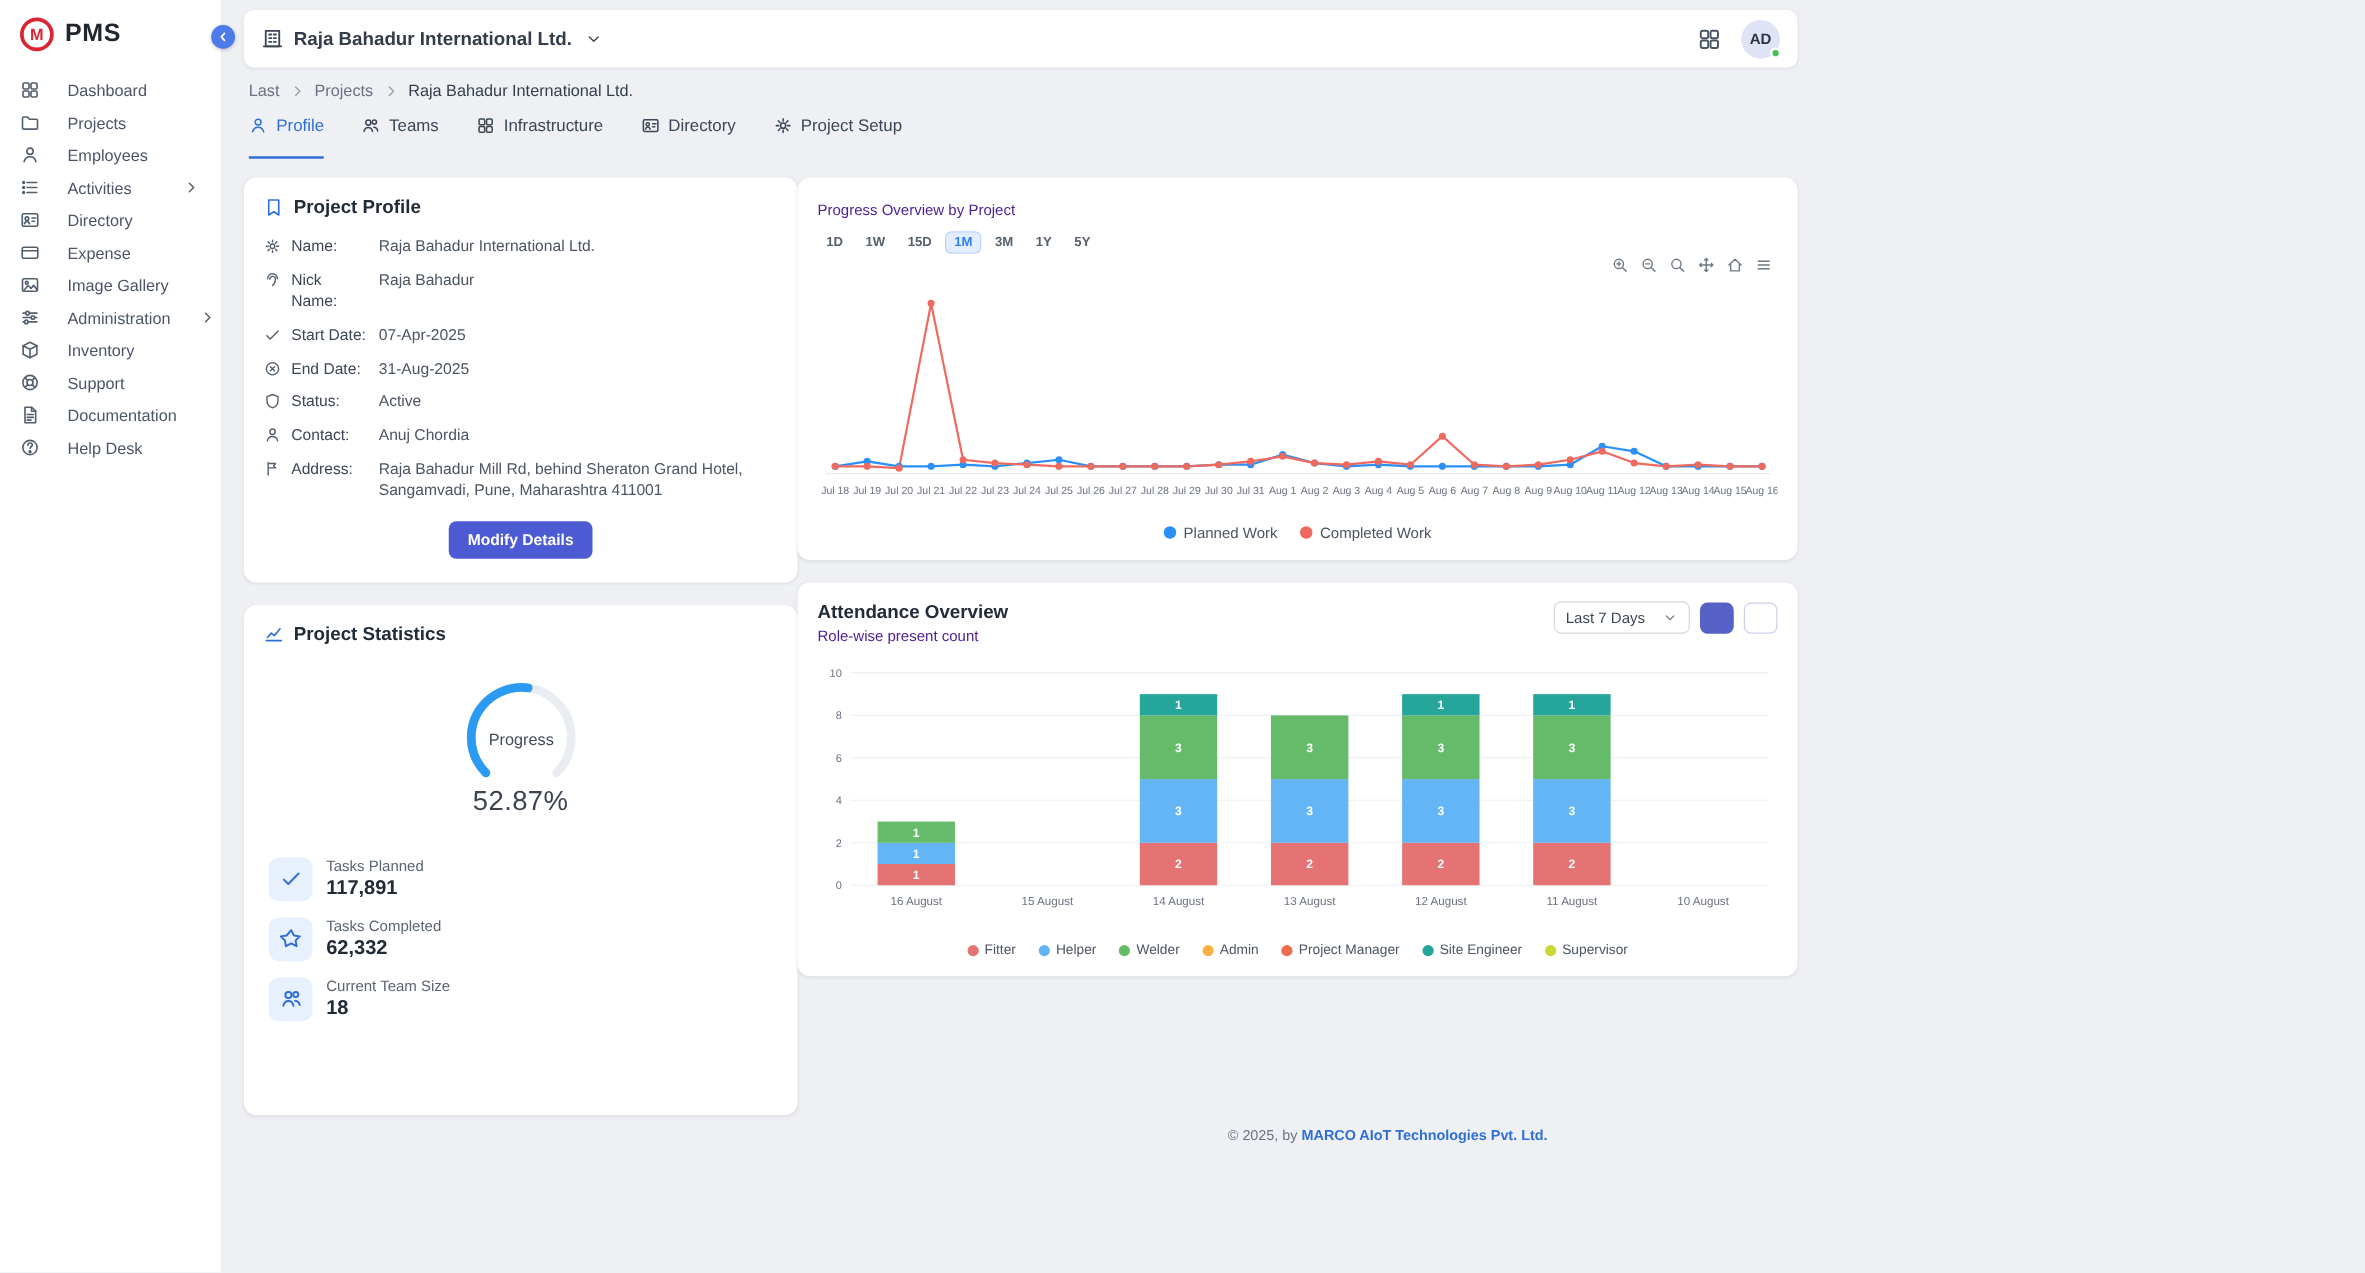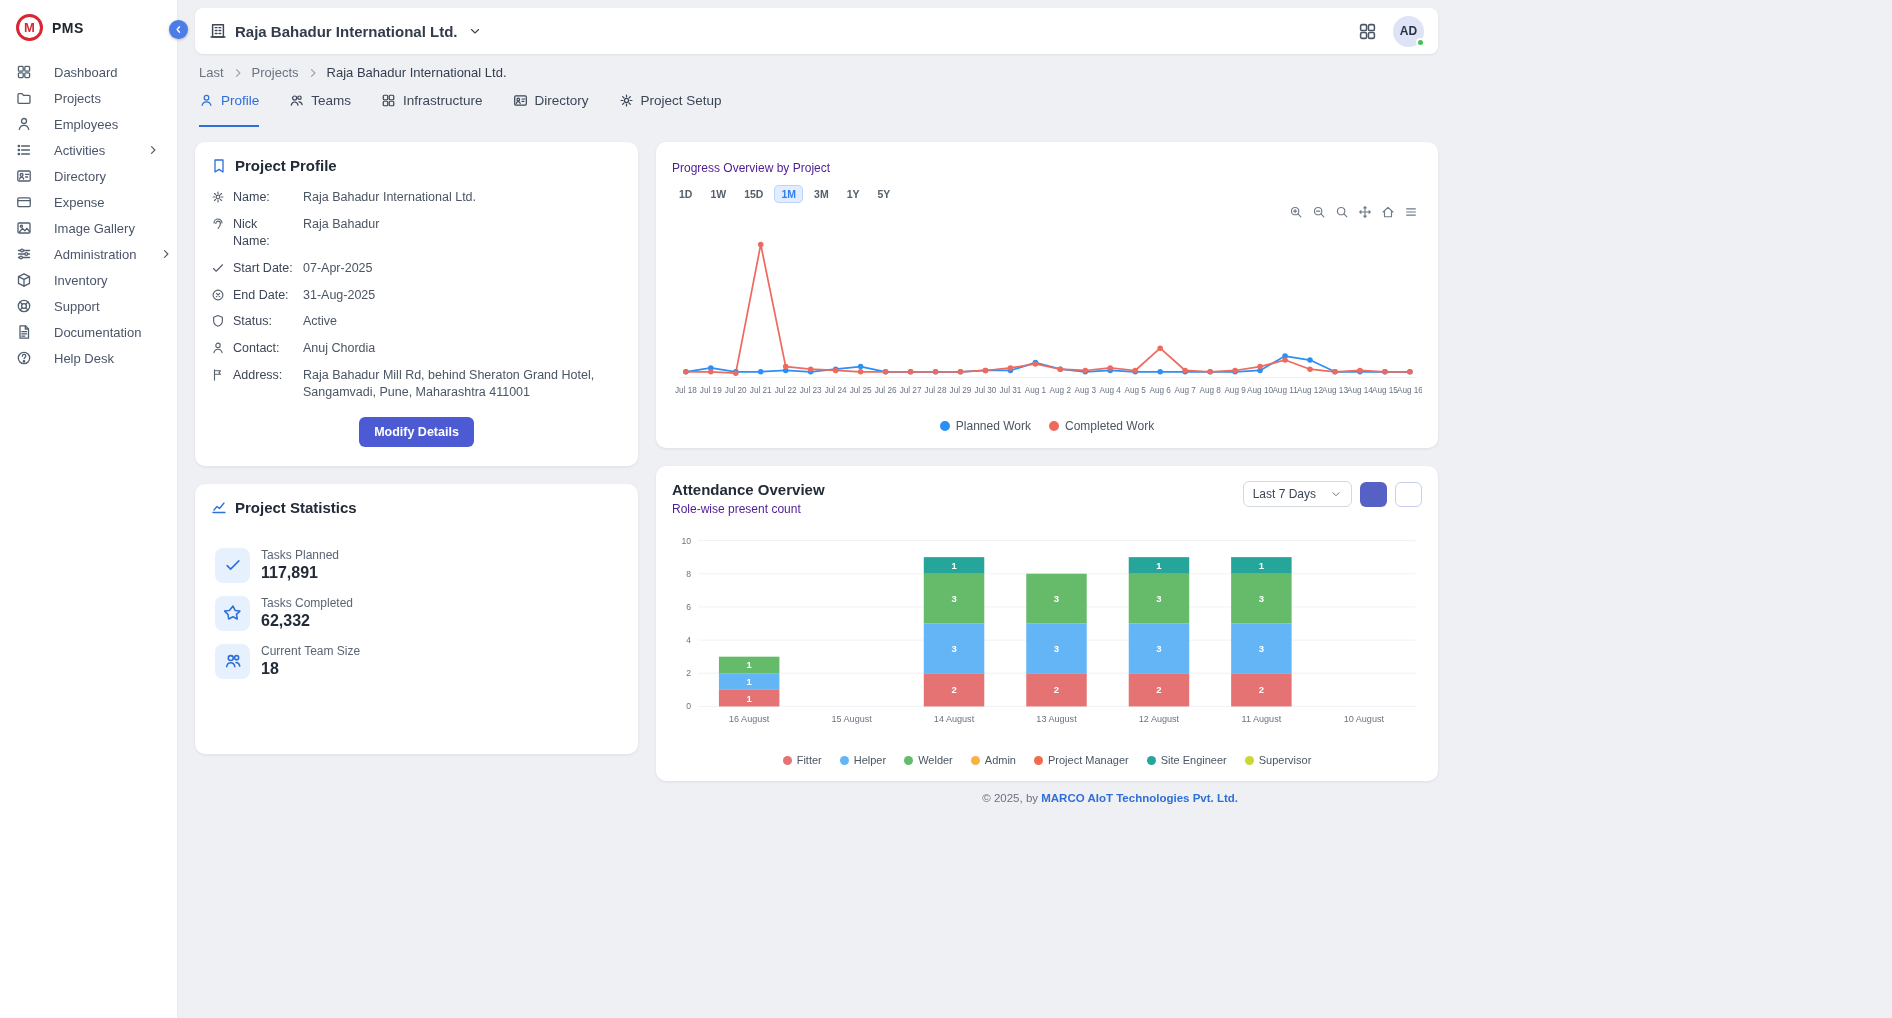--- a/index.html
+++ b/index.html
@@ -6,21 +6,21 @@
   html,body { width:1892px; height:1018px; overflow:hidden; }
   body { font-family:"Liberation Sans", sans-serif; background:#eef0f4; position:relative; color:#374151; }
   svg { display:block; }
   .ic { display:inline-flex; align-items:center; justify-content:center; flex:none; }
   .ic svg { stroke:currentColor; fill:none; stroke-width:1.3; stroke-linecap:round; stroke-linejoin:round; }
 
   
   .sidebar { position:absolute; left:0; top:0; width:178px; height:100%; background:#fff; border-right:1px solid #e8eaef; z-index:2; }
   .logo-row { display:flex; align-items:center; gap:9px; padding:14px 16px 12px; }
   .logo-badge { width:27px; height:27px; border-radius:50%; border:3px solid #d92632; background:#fff; display:flex; align-items:center; justify-content:center; font-weight:bold; font-size:13px; color:#d92632; }
-  .logo-text { font-size:14px; font-weight:bold; color:#20262e; letter-spacing:.5px; }
+  .logo-text { font-size:20px; font-weight:bold; color:#20262e; letter-spacing:.5px; }
   .nav { padding-top:6px; }
   .nav-item { display:flex; align-items:center; gap:22px; padding:5px 16px; font-size:13px; color:#4a5568; cursor:pointer; }
   .nav-item .ic { width:16px; height:16px; color:#525f6e; }
   .nav-chevron { margin-left:auto; color:#9aa3af; width:12px; height:12px; }
   .nav-chevron svg { stroke-width:1.6; }
 
   
   .collapse-btn { position:absolute; left:169px; top:20px; width:19px; height:19px; border-radius:50%; background:#4d7be8; color:#fff; display:flex; align-items:center; justify-content:center; z-index:3; cursor:pointer; box-shadow:0 1px 3px rgba(0,0,0,.25); }
   .collapse-btn svg { stroke:#fff; fill:none; stroke-width:2; stroke-linecap:round; stroke-linejoin:round; }
 
@@ -42,21 +42,21 @@
   .breadcrumb .sep { width:12px; height:12px; color:#9aa3af; }
   .breadcrumb .sep svg { stroke-width:1.6; }
   .crumb { cursor:pointer; }
   .crumb.current { color:#343d4c; cursor:default; }
 
   .tabs { display:flex; align-items:flex-end; gap:30px; margin:13px 0 0 4px; }
   .tab { display:flex; align-items:flex-start; gap:7px; font-size:13.5px; font-weight:500; color:#3c4656; padding-bottom:17px; cursor:pointer; border-bottom:2px solid transparent; }
   .tab .ic { width:15px; height:15px; }
   .tab.active { color:#2f6fd8; border-bottom-color:#2f6fd8; }
 
-  .content { display:flex; gap:18px; margin-top:15px; align-items:flex-start; }
+  .content { display:flex; margin-top:15px; align-items:flex-start; }
   .col-left { width:443px; display:flex; flex-direction:column; gap:18px; }
   .col-right { flex:1; display:flex; flex-direction:column; gap:18px; }
 
   .card { background:#fff; border-radius:10px; box-shadow:0 1px 3px rgba(20,30,60,.08); padding:15px 16px; }
   .card-title-row { display:flex; align-items:center; gap:8px; }
   .card-title-row .ic { width:16px; height:16px; color:#2f6fd8; }
   .card-title { font-size:15px; font-weight:bold; color:#222b38; }
   .card-sub { font-size:12px; color:#4c1d95; margin-top:4px; }
 
   
@@ -436,20 +436,28 @@
 
         <div class="card">
           <div class="card-title-row">
             <span class="ic">
                 <svg viewBox="0 0 16 16" width="16" height="16">
                   <path d="M2 13.5h12"></path>
                   <path d="M3 11l3-3.5 2.5 2L13 4"></path>
                 </svg>
               </span>
             <span class="card-title">Project Statistics</span>
+          </div>
+          <div class="gauge-wrap">
+            <svg id="gauge-svg" width="120" height="96" viewBox="0 0 120 96">
+              <path id="gauge-track" d="M 31.72 88.28 A 40 40 0 1 1 88.28 88.28" fill="none" stroke-width="7" stroke-linecap="round" stroke="#e9ecf1"></path>
+              <path id="gauge-fill" d="M 31.72 88.28 A 40 40 0 1 1 88.28 88.28" fill="none" stroke-width="7" stroke-linecap="round" stroke="#2b9af3" stroke-dasharray="99.7 999"></path>
+              <text id="gauge-label" x="60" y="66" text-anchor="middle" font-size="13" fill="#414b59">Progress</text>
+            </svg>
+            <div class="gauge-value">52.87%</div>
           </div>
           <div class="stat-list">
             <div class="stat-item">
               <span class="stat-ic">
                   <svg viewBox="0 0 16 16">
                     <path d="M2.8 8.6l3.1 3.1 7.3-7.4"></path>
                   </svg>
                 </span>
               <span>
                 <div class="stat-label">Tasks Planned</div>

